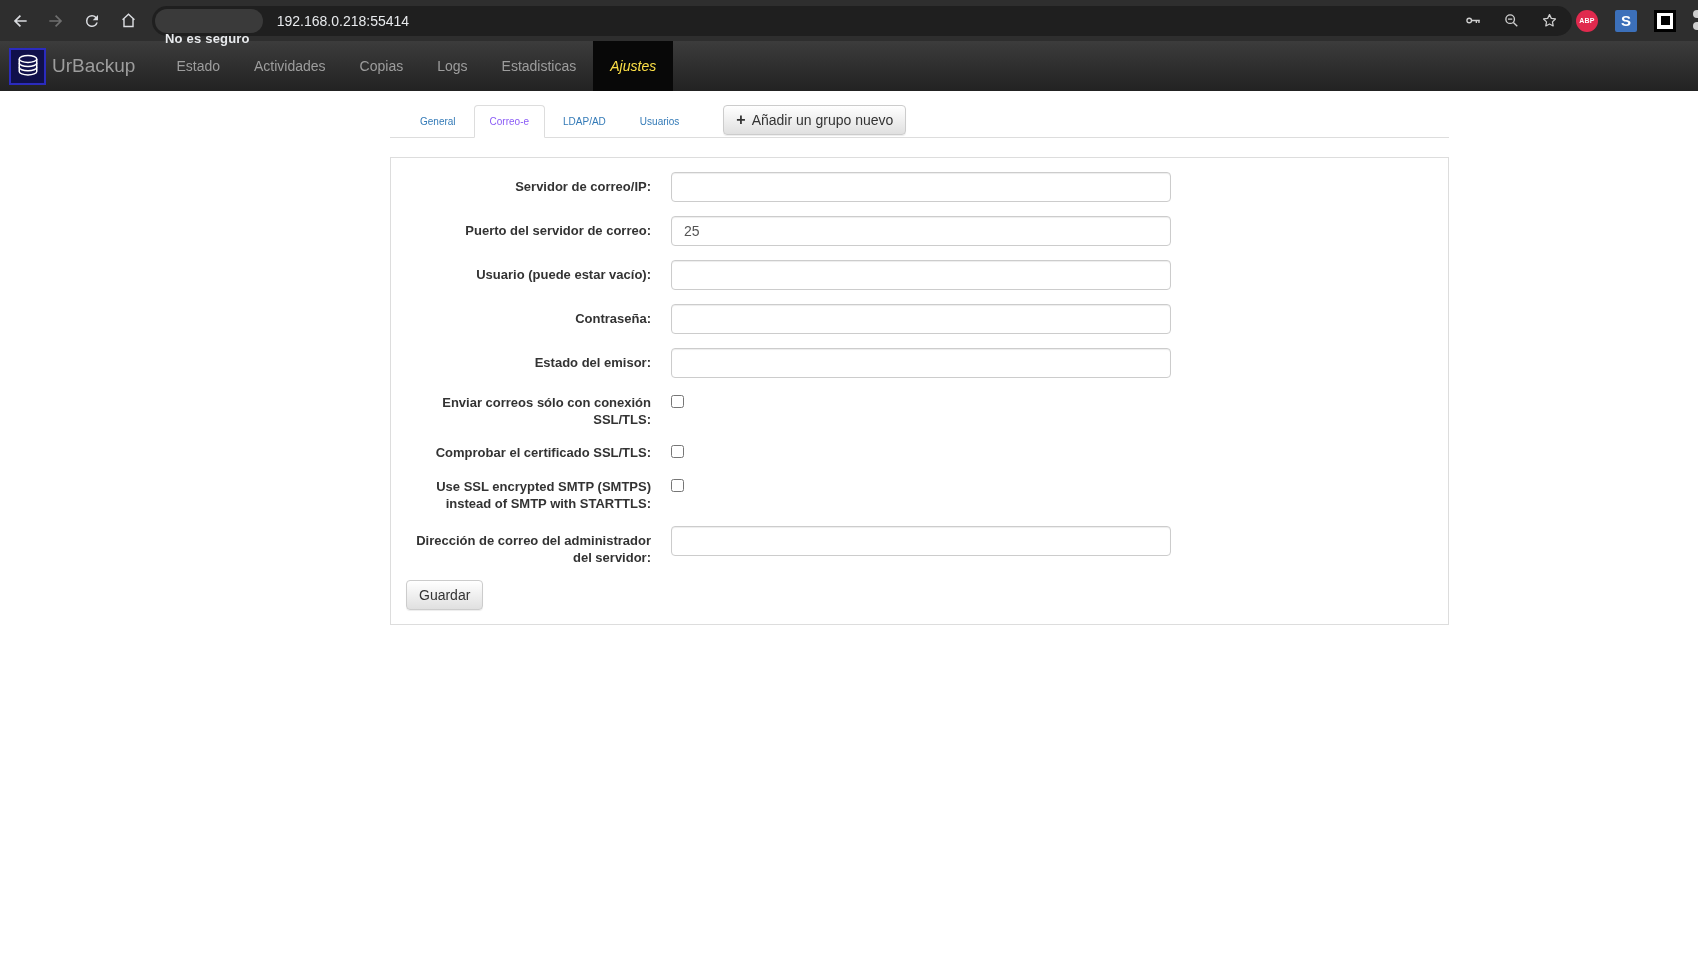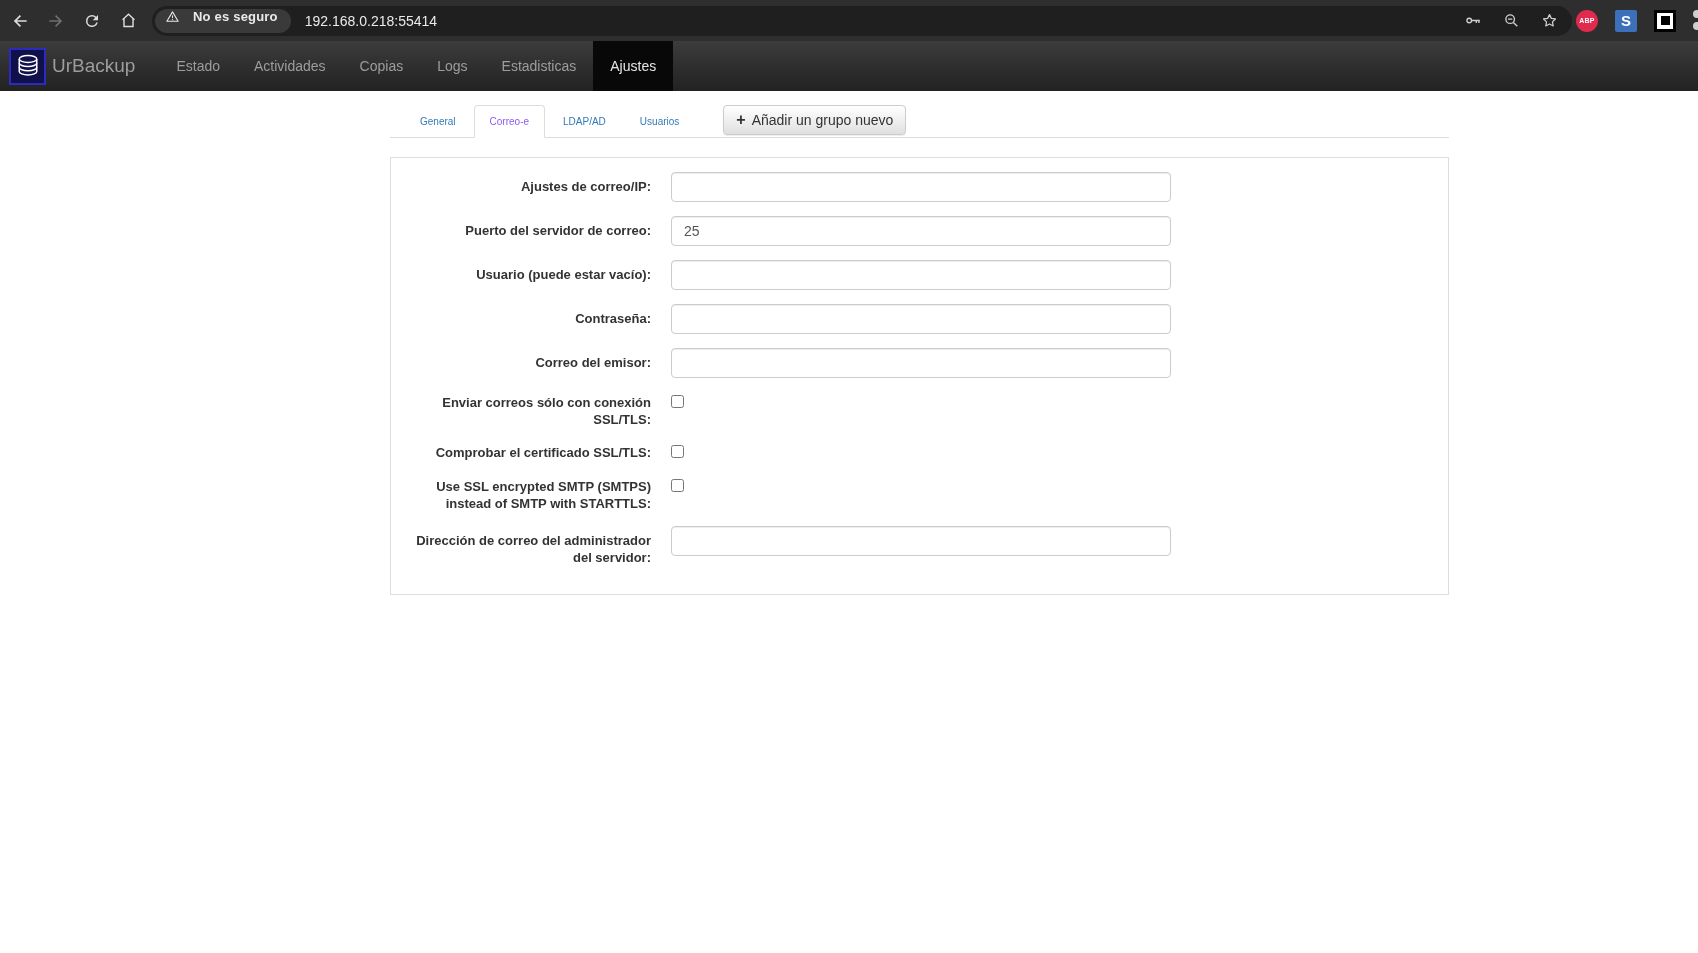--- a/index.html
+++ b/index.html
@@ -3,41 +3,41 @@
 <meta charset="utf-8">
 <style>
   * { margin:0; padding:0; box-sizing:border-box; }
   html,body { width:1698px; height:953px; background:#fff; font-family:"Liberation Sans", sans-serif; overflow:hidden; }
 
   
   .chrome { height:41px; background:#2e2e2e; display:flex; align-items:center; position:relative; }
   .nav-ic { width:32px; height:32px; display:flex; align-items:center; justify-content:center; border-radius:50%; margin-left:4px; flex:0 0 auto; cursor:pointer; }
   .nav-ic svg { display:block; }
   .omnibox { flex:0 0 auto; width:1420px; height:30px; margin-left:8px; background:#1f1f1f; border-radius:15px; display:flex; align-items:center; position:relative; }
-  .sec-badge { height:24px; margin-left:3px; padding:0 13px 0 10px; background:#3a3a3a; border-radius:13px; display:flex; gap:13px; cursor:pointer; }
+  .sec-badge { height:24px; margin-left:3px; padding:0 13px 0 10px; background:#3a3a3a; border-radius:13px; display:flex; align-items:center; gap:22px; cursor:pointer;flex-direction:column; }
   .sec-badge-label { color:#e8eaed; font-size:13px; font-weight:bold; letter-spacing:.2px; white-space:nowrap; }
   .url-text { color:#e8eaed; font-size:14px; margin-left:14px; white-space:nowrap; }
   .omni-right { position:absolute; right:10px; top:0; height:30px; display:flex; align-items:center; gap:12px; }
   .omni-right .nav-ic { width:26px; height:26px; margin:0; }
   .ext-area { position:absolute; right:0; top:0; height:41px; display:flex; align-items:center; gap:17px; padding-right:22px; overflow:hidden; }
   .ext-abp { width:22px; height:22px; border-radius:50%; background:#e02a4e; color:#fff; font-size:7px; font-weight:bold; display:flex; align-items:center; justify-content:center; letter-spacing:.2px; cursor:pointer; }
   .ext-s { width:22px; height:22px; background:#3c70ba; color:#fff; font-size:15px; font-weight:bold; display:flex; align-items:center; justify-content:center; border-radius:2px; cursor:pointer; }
   .ext-sq { width:22px; height:22px; background:#000; border:1px solid #000; display:flex; align-items:center; justify-content:center; cursor:pointer; }
   .ext-sq .w { width:16px; height:16px; background:#fff; display:flex; align-items:center; justify-content:center; }
   .ext-sq .b { width:9px; height:9px; background:#000; }
   .ext-sliver { position:absolute; right:-1px; top:10px; width:6px; height:22px; display:flex; flex-direction:column; gap:4px; align-items:flex-start; }
   .ext-sliver i { display:block; width:8px; height:8px; border-radius:50%; background:#cfcfcf; }
 
   
   .topnav { height:50px; background:linear-gradient(#3c3c3c,#222); display:flex; align-items:stretch; }
   .brand-wrap { display:flex; align-items:center; }
   .logo { width:37px; height:37px; margin:6px 6px 6px 9px; background:#10104a; border:2px solid #2b2bbe; display:flex; align-items:center; justify-content:center; }
   .brand { color:#9d9d9d; font-size:19px; line-height:50px; margin-right:24px; cursor:pointer; }
   .topnav-item { color:#9d9d9d; font-size:14px; line-height:50px; padding:0 17px; cursor:pointer; white-space:nowrap;text-align:right; }
-  .topnav-item.active { background:#080808; color:#e5e5e5; }
+  .topnav-item.active { background:#080808; color:#fde047;font-style:italic; }
 
   
   .content { padding-top:14px; }
   .settings-wrap { margin-left:390px; width:1059px; }
   .tabs-row { display:flex; align-items:flex-start; border-bottom:1px solid #ddd; padding-left:14px; }
   .tab { font-size:10px; color:#337ab7; padding:10px 15px; margin-right:2px; margin-bottom:-1px; border:1px solid transparent; border-radius:4px 4px 0 0; cursor:pointer; text-decoration:none; display:block; }
   .tab.active { color:#8b5cf6; background:#fff; border-color:#ddd #ddd transparent; cursor:default; }
   .btn { display:inline-flex; align-items:center; font-size:14px; color:#333; background:linear-gradient(#fff,#e0e0e0); border:1px solid #ccc; border-radius:4px; padding:6px 12px; cursor:pointer; box-shadow:inset 0 1px 0 rgba(255,255,255,.15), 0 1px 1px rgba(0,0,0,.075); font-family:"Liberation Sans", sans-serif; }
   .btn .plus { font-weight:bold; font-size:16px; margin-right:6px; line-height:14px; }
   .add-group { margin-left:26px; margin-top:0; }
@@ -151,41 +151,41 @@
       <a class="tab">Usuarios</a>
       <button class="btn add-group">
         <span class="plus">+</span>
         <span>Añadir un grupo nuevo</span>
       </button>
     </div>
 
     <div class="panel">
 
       <div class="form-row">
-        <label class="lbl">Ajustes de correo/IP:</label>
+        <label class="lbl">Servidor de correo/IP:</label>
         <div><input class="txt-input" type="text" value="" style=""></div>
       </div>
 
       <div class="form-row">
         <label class="lbl">Puerto del servidor de correo:</label>
         <div><input class="txt-input" type="text" value="25" style=""></div>
       </div>
 
       <div class="form-row">
         <label class="lbl">Usuario (puede estar vacío):</label>
         <div><input class="txt-input" type="text" value="" style=""></div>
       </div>
 
       <div class="form-row">
         <label class="lbl">Contraseña:</label>
         <div><input class="txt-input" type="password" value="" style=""></div>
       </div>
 
       <div class="form-row">
-        <label class="lbl">Correo del emisor:</label>
+        <label class="lbl">Estado del emisor:</label>
         <div><input class="txt-input" type="text" value="" style=""></div>
       </div>
 
       <div class="form-row cb">
         <label class="lbl">Enviar correos sólo con conexión SSL/TLS:</label>
         <div><input class="cb-input" type="checkbox" style=""></div>
       </div>
 
       <div class="form-row cb">
         <label class="lbl">Comprobar el certificado SSL/TLS:</label>
@@ -196,16 +196,19 @@
         <label class="lbl">Use SSL encrypted SMTP (SMTPS) instead of SMTP with STARTTLS:</label>
         <div><input class="cb-input" type="checkbox" style=""></div>
       </div>
 
       <div class="form-row">
         <label class="lbl">Dirección de correo del administrador del servidor:</label>
         <div><input class="txt-input" type="text" value="" style=""></div>
       </div>
 
 
+      <div class="save-row">
+        <button class="btn">Guardar</button>
+      </div>
 
     </div>
   </div>
 </div>
 
 </body></html>

